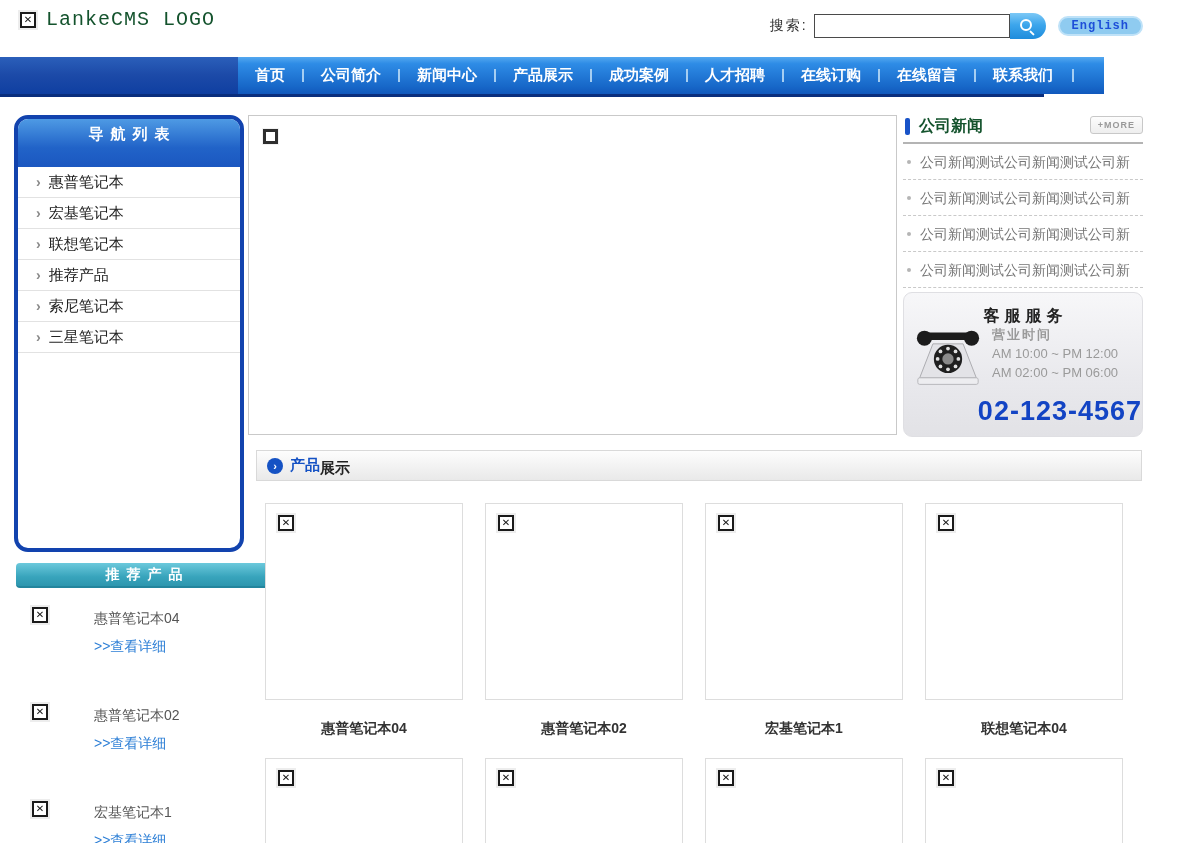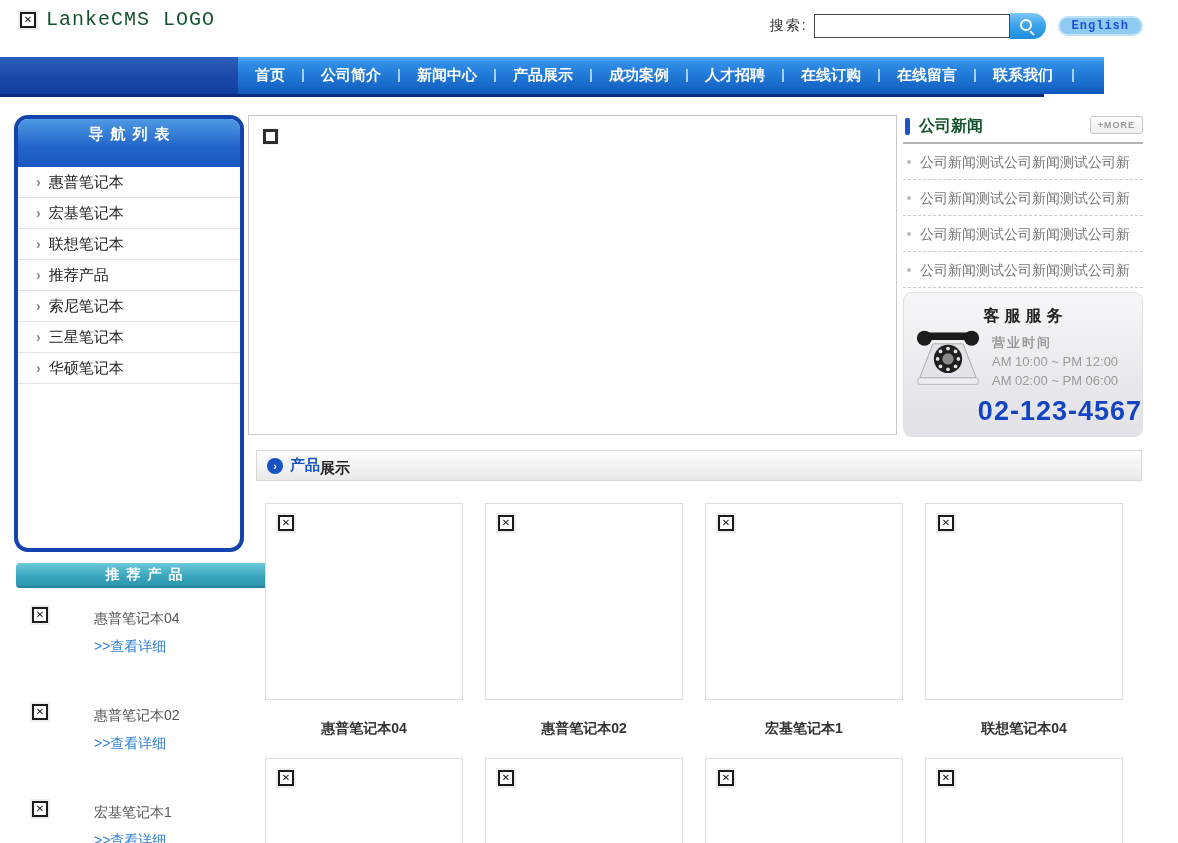--- a/index.html
+++ b/index.html
@@ -71,21 +71,21 @@
   .news-list{list-style:none;margin:0;padding:0;}
   .news-item{height:35px;line-height:35px;border-bottom:1px dashed #c9c9c9;white-space:nowrap;overflow:hidden;cursor:pointer;}
   .dot{display:inline-block;width:4px;height:4px;border-radius:50%;background:#b5b5b5;margin:0 9px 3px 4px;}
   .news-text{font-size:14px;color:#757575;text-decoration:none;}
 
   
   .service-box{position:absolute;left:903px;top:292px;width:238px;height:143px;border:1px solid #dfdfe3;border-radius:9px;
     background:linear-gradient(180deg,#f7f7f9 0%,#e9e9ed 60%,#e2e2e6 100%);}
   .svc-title{text-align:center;padding-top:13px;font-size:16px;font-weight:bold;color:#222;letter-spacing:5px;text-indent:5px;}
   .svc-phone-img{position:absolute;left:6px;top:32px;}
-  .svc-hours{position:absolute;left:88px;top:40px;color:#9a9a9a;font-size:13px;line-height:19px;}
+  .svc-hours{position:absolute;left:88px;top:32px;color:#9a9a9a;font-size:13px;line-height:19px;}
   .svc-hours-label{font-weight:bold;letter-spacing:2px;}
   .svc-number{position:absolute;left:0;right:0;bottom:9px;text-align:right;font-size:27px;font-weight:bold;color:#1344c4;letter-spacing:1px;}
 
   
   .section-bar{position:absolute;left:256px;top:450px;width:886px;height:31px;border:1px solid #d9d9d9;box-sizing:border-box;
     background:linear-gradient(180deg,#fdfdfd 0%,#f1f1f1 60%,#e9e9e9 100%);display:flex;align-items:center;padding-left:10px;}
   .sec-icon{width:16px;height:16px;border-radius:50%;background:#1552c4;color:#fff;font-size:11px;font-weight:bold;
     line-height:16px;text-align:center;margin-right:7px;}
   .sec-blue{color:#1552c4;font-size:15px;font-weight:bold;}
   .sec-dark{color:#222;font-size:15px;font-weight:bold;margin-top:6px;}
@@ -177,21 +177,20 @@
         <li class="cat-item">宏基笔记本</li>
 
         <li class="cat-item">联想笔记本</li>
 
         <li class="cat-item">推荐产品</li>
 
         <li class="cat-item">索尼笔记本</li>
 
         <li class="cat-item">三星笔记本</li>
 
-        <li class="cat-item">华硕笔记本</li>
       </ul>
   </aside>
 
   <div class="recommend-header">推荐产品</div>
   <div class="recommend-list">
 
       <div class="rec-item">
         <span class="bx"></span>
         <a class="rec-name">惠普笔记本04</a>
         <a class="rec-link">&gt;&gt;查看详细</a>

